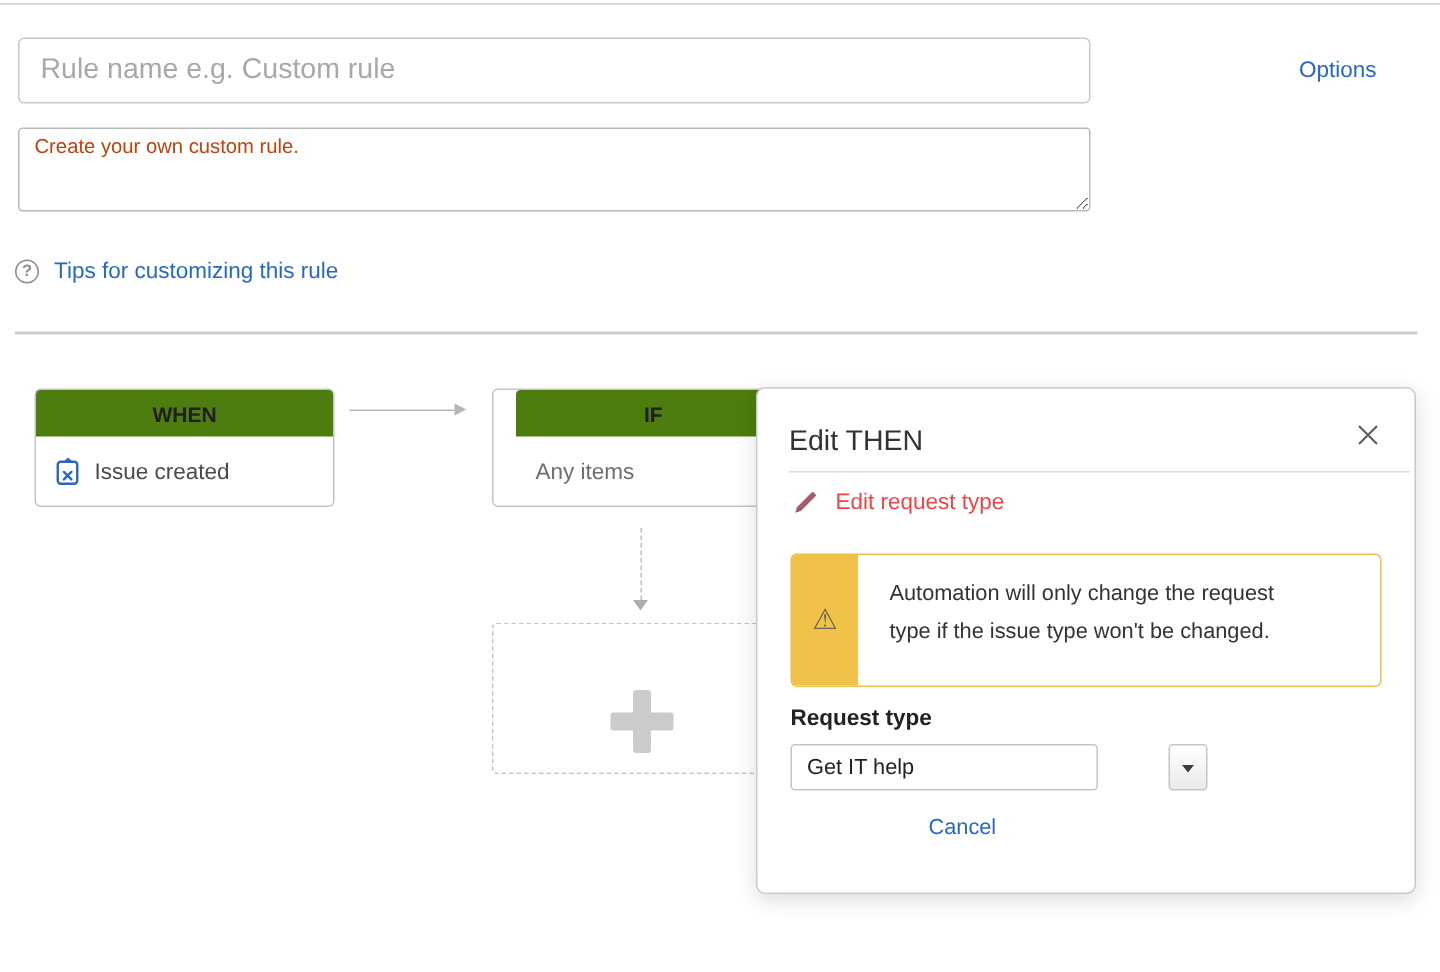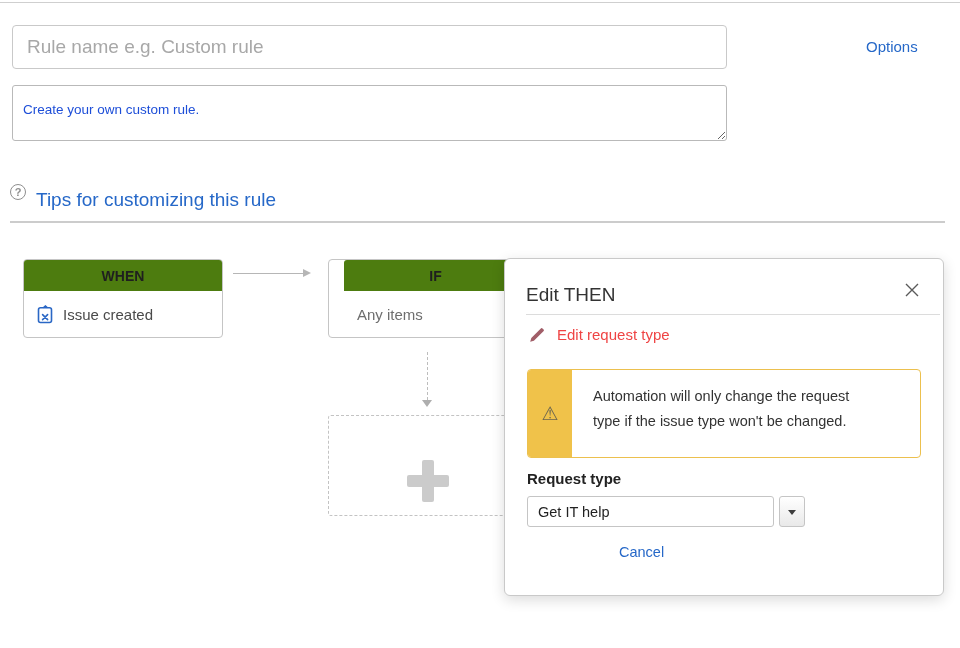--- a/index.html
+++ b/index.html
@@ -10,27 +10,27 @@
   .top-divider { position:absolute; left:0; top:2px; width:960px; height:1px; background:#cfcfcf; }
 
   .rule-name-input { position:absolute; left:12px; top:25px; width:715px; height:44px;
     border:1px solid #c9c9c9; border-radius:4px; padding:0 14px; font-size:19px;
     font-family:"Liberation Sans",sans-serif; color:#333; outline:none; }
   .rule-name-input::placeholder { color:#a8a8a8; }
 
   .options-link { position:absolute; left:866px; top:38px; font-size:15px; color:#2668c8; cursor:pointer; text-decoration:none; }
 
   .rule-desc { position:absolute; left:12px; top:85px; width:715px; height:56px;
-    border:1px solid #b9b9b9; border-radius:3px; padding:16px 10px; font-size:13.5px;
-    font-family:"Liberation Sans",sans-serif; color:#1d4ed8; resize:both; outline:none; }
+    border:1px solid #b9b9b9; border-radius:3px; padding:4px 10px; font-size:13.5px;
+    font-family:"Liberation Sans",sans-serif; color:#c2410c; resize:both; outline:none; }
 
   .tips-row { position:absolute; left:10px; top:172px; display:flex; align-items:center; gap:10px; }
   .help-icon { width:16px; height:16px; border:1.5px solid #8f8f8f; border-radius:50%;
     color:#8f8f8f; font-size:11px; font-weight:bold; display:flex; align-items:center; justify-content:center; }
-  .tips-link { font-size:19px; color:#2668c8; cursor:pointer; text-decoration:none;margin-top:17px; }
+  .tips-link { font-size:15px; color:#2668c8; cursor:pointer; text-decoration:none; }
 
   .section-divider { position:absolute; left:10px; top:221px; width:935px; height:2px; background:#cccccc; }
 
   .flow-box { position:absolute; width:200px; height:79px; background:#fff;
     border:1px solid #c5c5c5; border-radius:4px; }
   .flow-box-header { height:31px; background:#4d7c0f; border-radius:3px 3px 0 0;
     display:flex; align-items:center; justify-content:center;
     font-size:14px; font-weight:bold; color:#1f1f1f; }
   .flow-box-body { height:46px; display:flex; align-items:center; padding:0 13px; gap:9px; font-size:15px; }
   .when-box { left:23px; top:259px; }
@@ -63,21 +63,21 @@
   .action-row { position:absolute; left:24px; top:67px; display:flex; align-items:center; gap:12px; }
   .action-label { font-size:15px; color:#ef4444; }
 
   .warning-box { position:absolute; left:22px; top:110px; width:394px; height:89px;
     border:1px solid #ecc04e; border-radius:4px; overflow:hidden; display:flex; background:#fff; }
   .warning-strip { width:44px; flex:none; background:#f0c24a; display:flex; align-items:center; justify-content:center; }
   .warning-glyph { font-size:19px; color:#6b654f; line-height:1; }
   .warning-text { padding:14px 40px 0 21px; font-size:14.5px; line-height:1.72; color:#333; }
 
   .field-label { position:absolute; left:22px; top:211px; font-size:15px; font-weight:bold; color:#222; }
-  .select-field { position:absolute; left:22px; top:237px; width:247px; height:31px;
+  .select-field { position:absolute; left:22px; top:237px; width:205px; height:31px;
     border:1px solid #c5c5c5; border-radius:3px; background:#fff;
     display:flex; align-items:center; padding-left:10px; font-size:14.5px; color:#222; cursor:pointer; }
   .select-caret-btn { position:absolute; left:274px; top:237px; width:26px; height:31px;
     border:1px solid #c5c5c5; border-radius:3px; background:linear-gradient(#ffffff,#e9e9e9);
     display:flex; align-items:center; justify-content:center; cursor:pointer; }
   .caret-down { width:0; height:0; border-top:5px solid #3d3d3d;
     border-left:4.5px solid transparent; border-right:4.5px solid transparent; margin-top:2px; }
 
   .confirm-btn { position:absolute; left:22px; top:278px; height:31px; padding:0 15px;
     border:1px solid #c3c3c3; border-radius:3px; background:linear-gradient(#fbfbfb,#f0f0f0);

